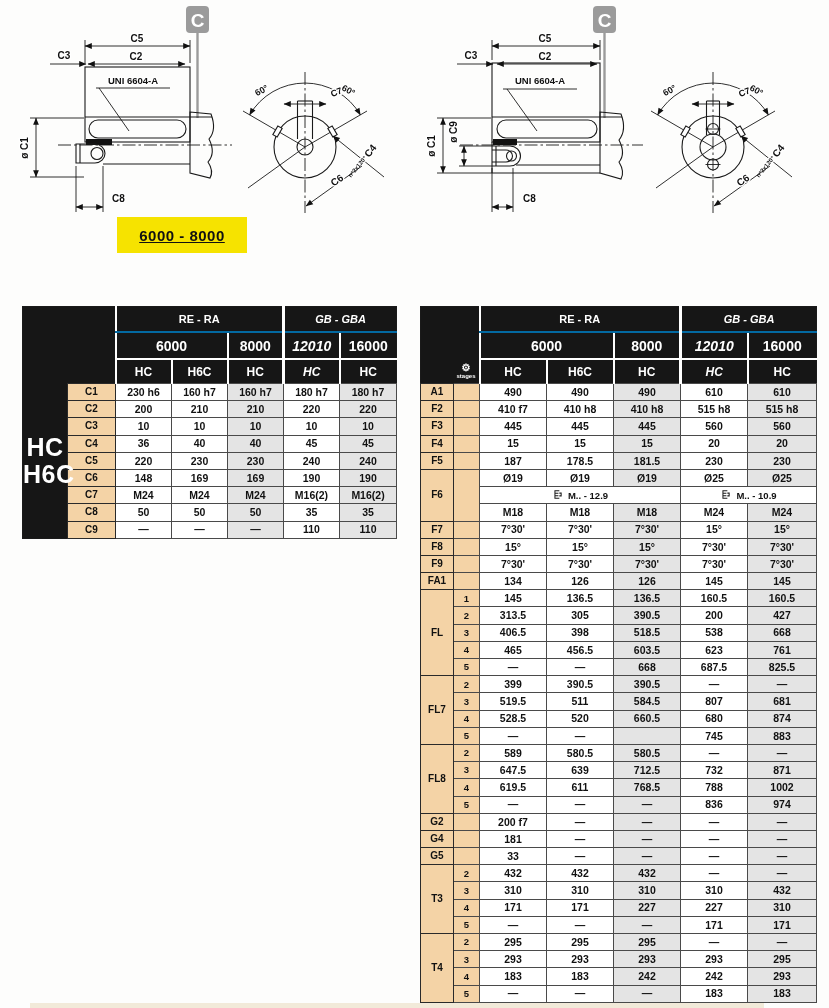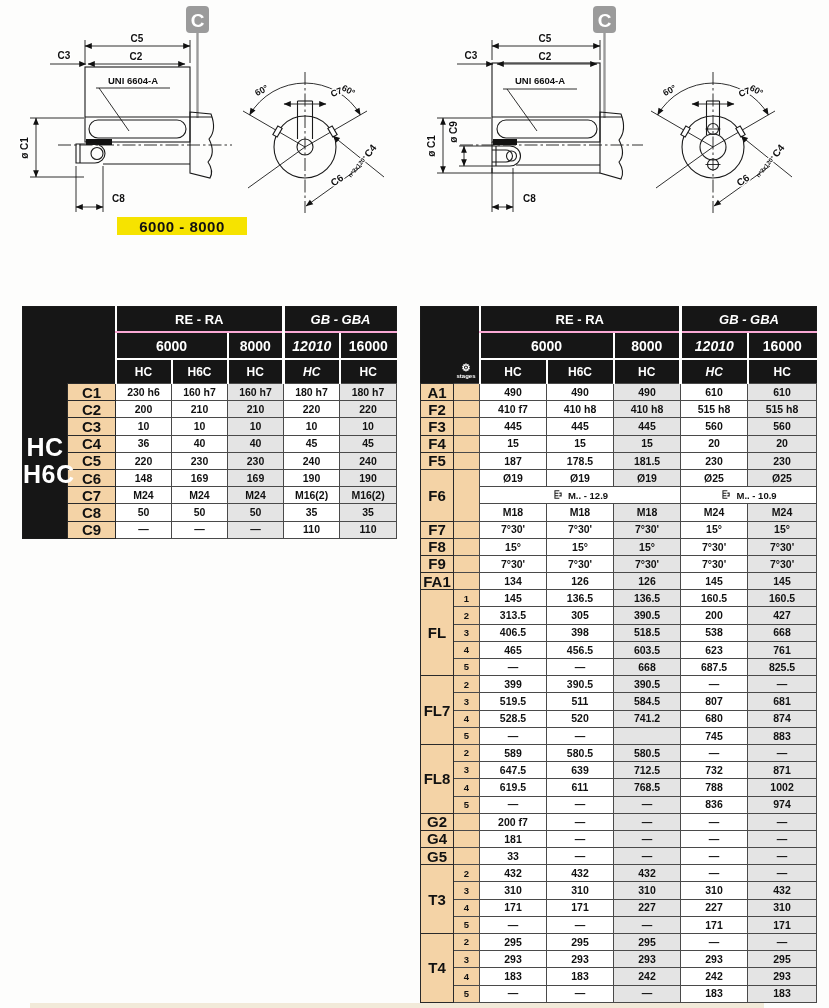--- a/index.html
+++ b/index.html
@@ -13,40 +13,40 @@
   svg .cl{stroke-width:0.9;stroke-dasharray:13 3 2.5 3;}
   svg .fillb{fill:#111;stroke:none;}
   svg .badge{fill:var(--badge,#9b9b9b);stroke:none;}
   svg .stem{stroke:var(--badge,#9b9b9b);stroke-width:2.4;}
   svg .tick{fill:#fff;}
   svg text{stroke:#fff;stroke-width:2.6;paint-order:stroke;fill:#111;font-weight:bold;font-size:10px;}
   svg text.badge-c{stroke-width:0;fill:#fff;font-size:19px;}
   svg text.sm{font-size:9px;} svg text.xs{font-size:6px;} svg text.uni{font-size:9.5px;}
   .caption{position:absolute;background:var(--yellow,#f6e300);color:#111;font-weight:bold;
            font-size:15px;display:flex;align-items:center;justify-content:center;letter-spacing:.5px;}
-  #cap1{left:117px;top:217px;width:130px;height:18px;}
+  #cap1{left:117px;top:217px;width:130px;height:36px;text-decoration:underline;}
   #cap2{left:552px;top:217px;width:162px;height:26px;}
   
   table.spec{position:absolute;border-collapse:collapse;table-layout:fixed;background:#fff;
              border:1.5px solid #1a1a1a;}
   #t-left{left:22px;top:306px;width:374px;}
   #t-right{left:420px;top:306px;width:396px;}
   .spec th{background:var(--hdr,#161616);color:#fff;font-weight:bold;padding:0;}
-  .spec th.grp{font-size:13px;height:24px;border-left:2px solid #fff;border-bottom:2px solid #f9a8d4;}
+  .spec th.grp{font-size:11px;height:24px;border-left:2px solid #fff;border-bottom:2px solid #0369a1;}
   .spec th.size{font-size:14px;height:25px;border-left:2px solid #fff;border-bottom:2px solid #fff;}
   .spec th.type{font-size:12px;height:23px;border-left:2px solid #fff;}
   .spec th.corner,.spec th.corner2{border:0;}
   .spec th.gsep{border-left:3px solid #fff;font-style:italic;}
   .spec th.stagesth{border:0;line-height:1;}
   .stagesth .gear{font-size:10px;line-height:10px;} .stagesth .stlbl{font-size:6px;line-height:7px;}
   .spec td{text-align:center;vertical-align:middle;font-weight:bold;font-size:10.5px;color:#111;
            border:1px solid #4a4a4a;background:#fff;padding:0;line-height:1;}
   #t-left td{height:16.2px;} #t-right td{height:16.2px;}
   .spec td.shade{background:var(--shade,#e4e4e4);}
-  .spec td.lbl{background:var(--peach,#f4d3a6);border:1px solid #2a2a2a;font-size:15px;}
+  .spec td.lbl{background:var(--peach,#f4d3a6);border:1px solid #2a2a2a;font-size:10px;}
   .spec td.stage{background:var(--peach,#f4d3a6);font-size:9.5px;}
   .spec td.side{background:var(--hdr,#161616);color:#fff;border:0;}
   .spec td.side div{font-size:25px;line-height:1.08;letter-spacing:.5px;}
   .spec td.spanc{white-space:nowrap;}
   .spec td.spanc .btxt{margin-left:5px;font-size:9.5px;margin-top:12px;}
   .bottom-strip{position:absolute;left:30px;top:1003px;width:734px;height:5px;background:#f2ead9;}
 </style>
 </head>
 <body>
 
@@ -509,21 +509,21 @@
           <td>519.5</td>
           <td>511</td>
           <td class="shade">584.5</td>
           <td>807</td>
           <td class="shade">681</td>
         </tr>
         <tr>
           <td class="stage">4</td>
           <td>528.5</td>
           <td>520</td>
-          <td class="shade">741.2</td>
+          <td class="shade">660.5</td>
           <td>680</td>
           <td class="shade">874</td>
         </tr>
         <tr>
           <td class="stage">5</td>
           <td>—</td>
           <td>—</td>
           <td class="shade"></td>
           <td>745</td>
           <td class="shade">883</td>

